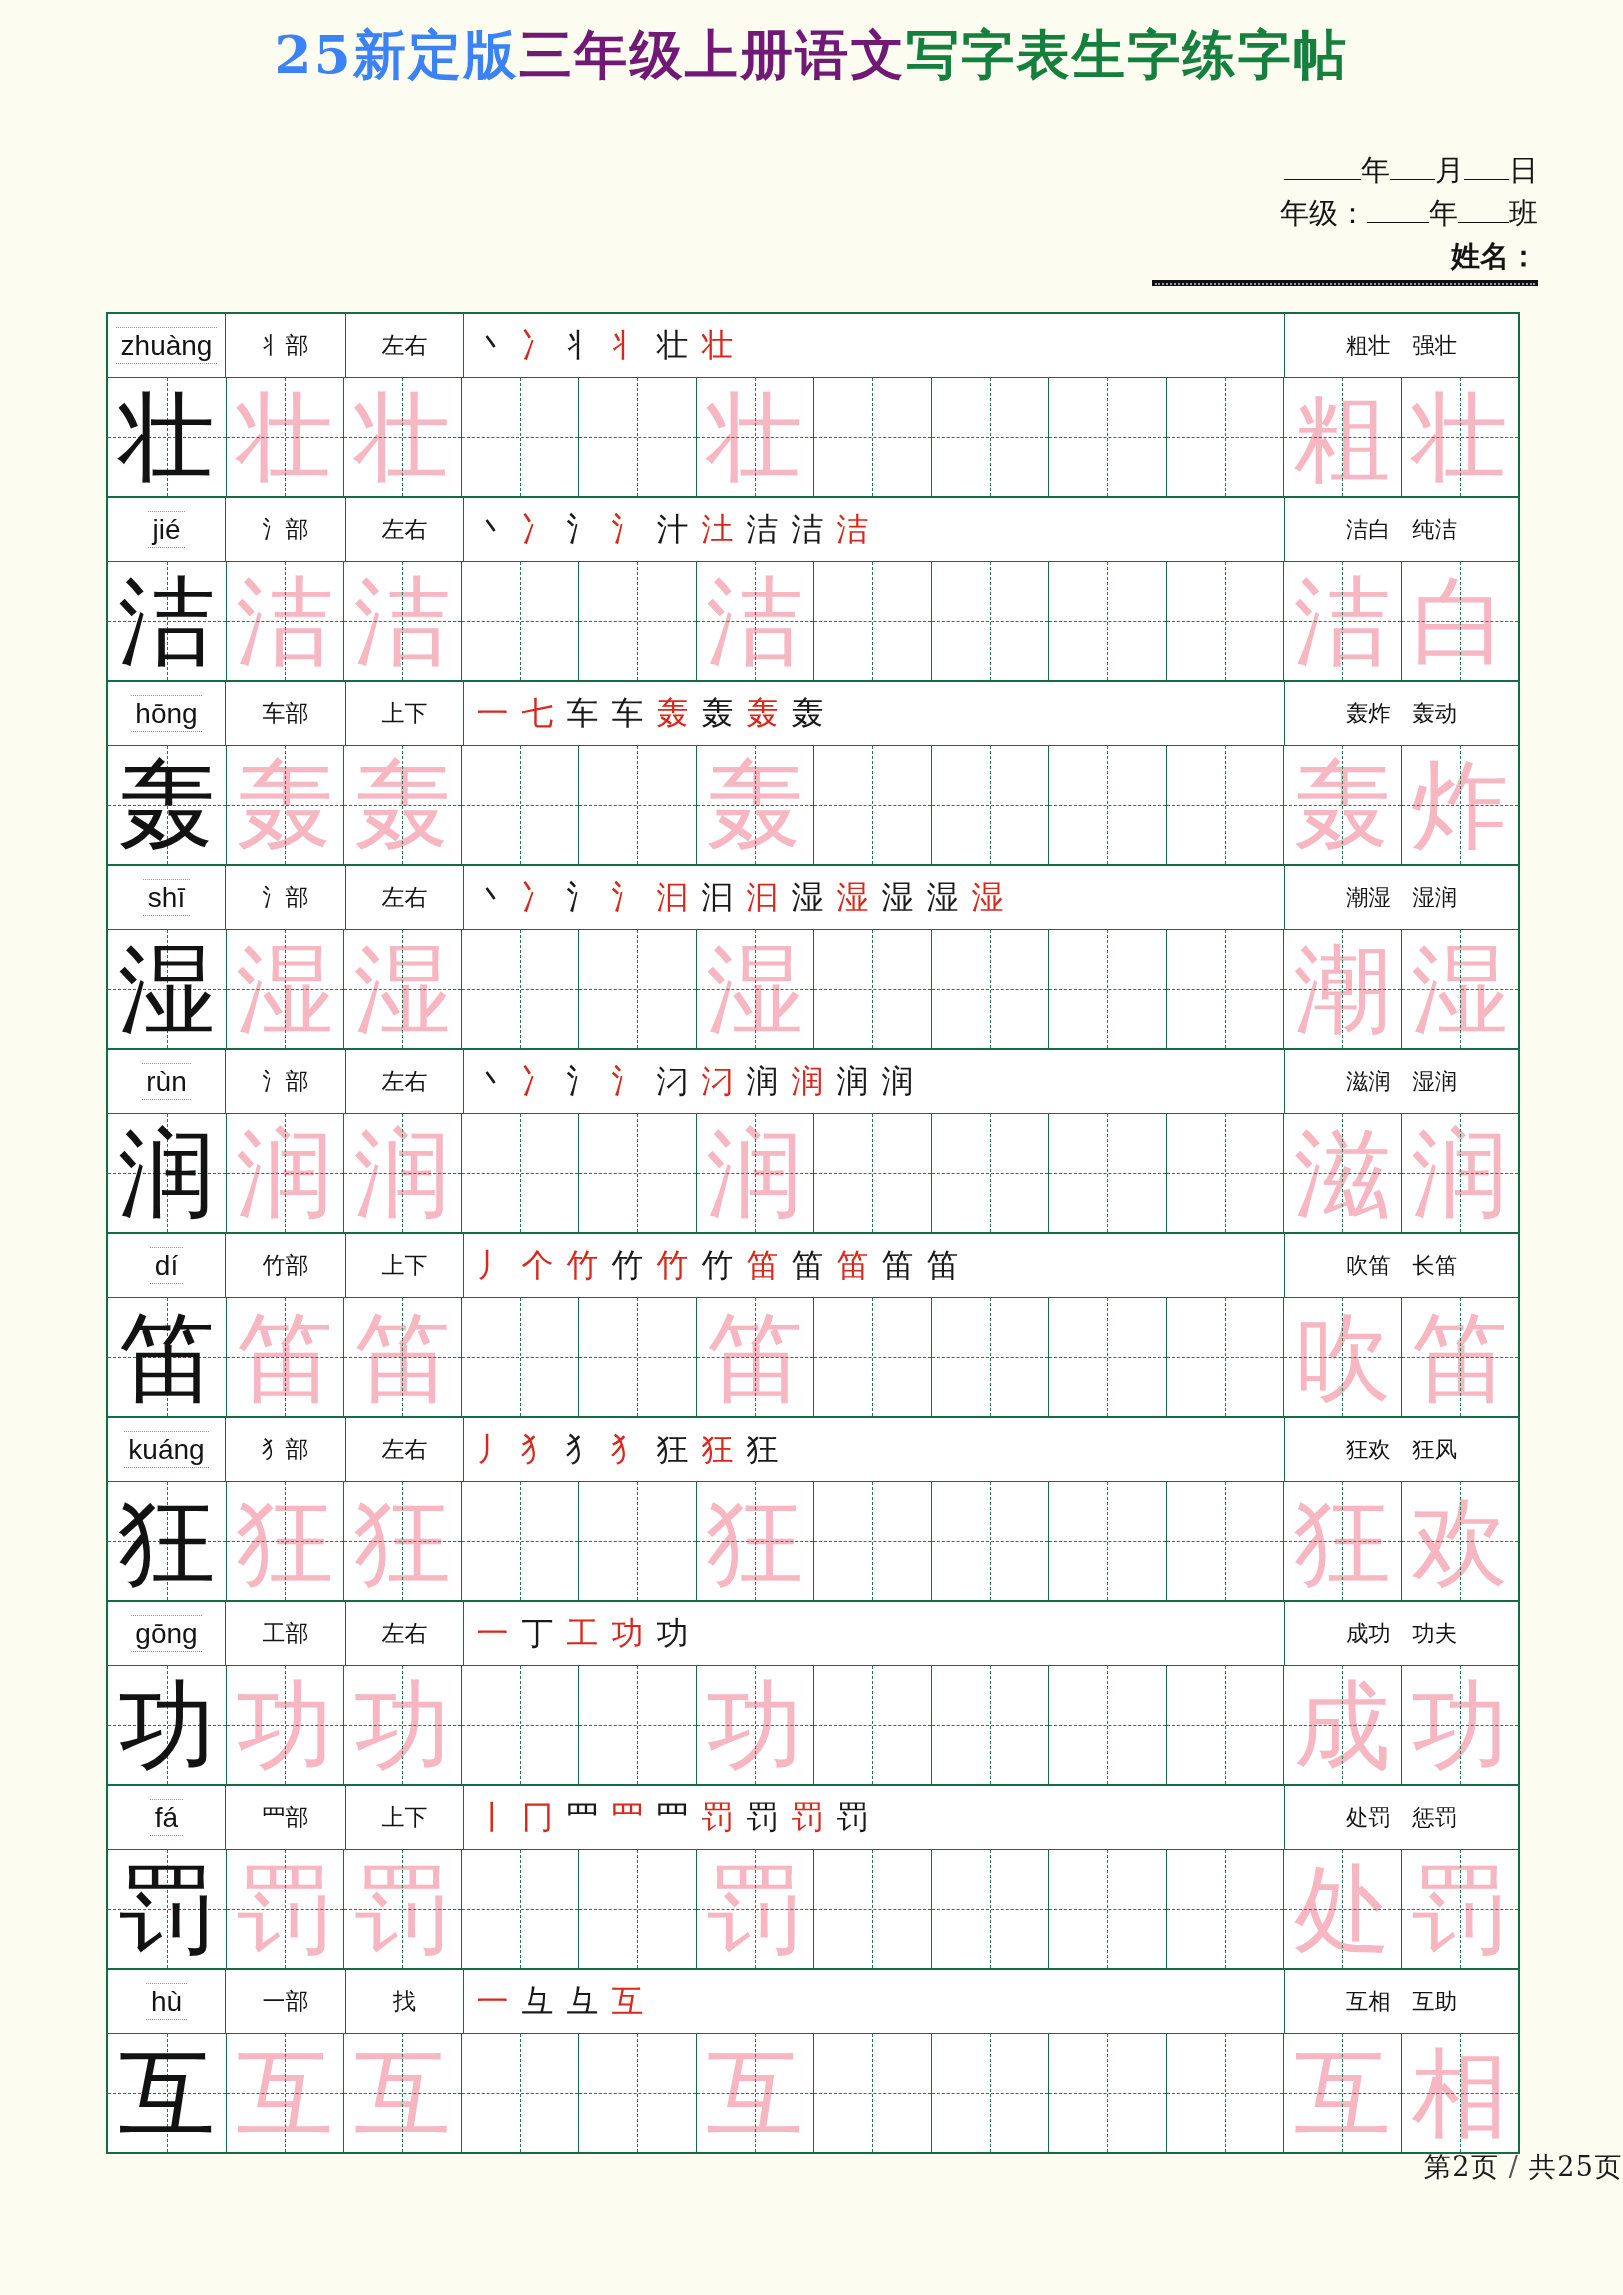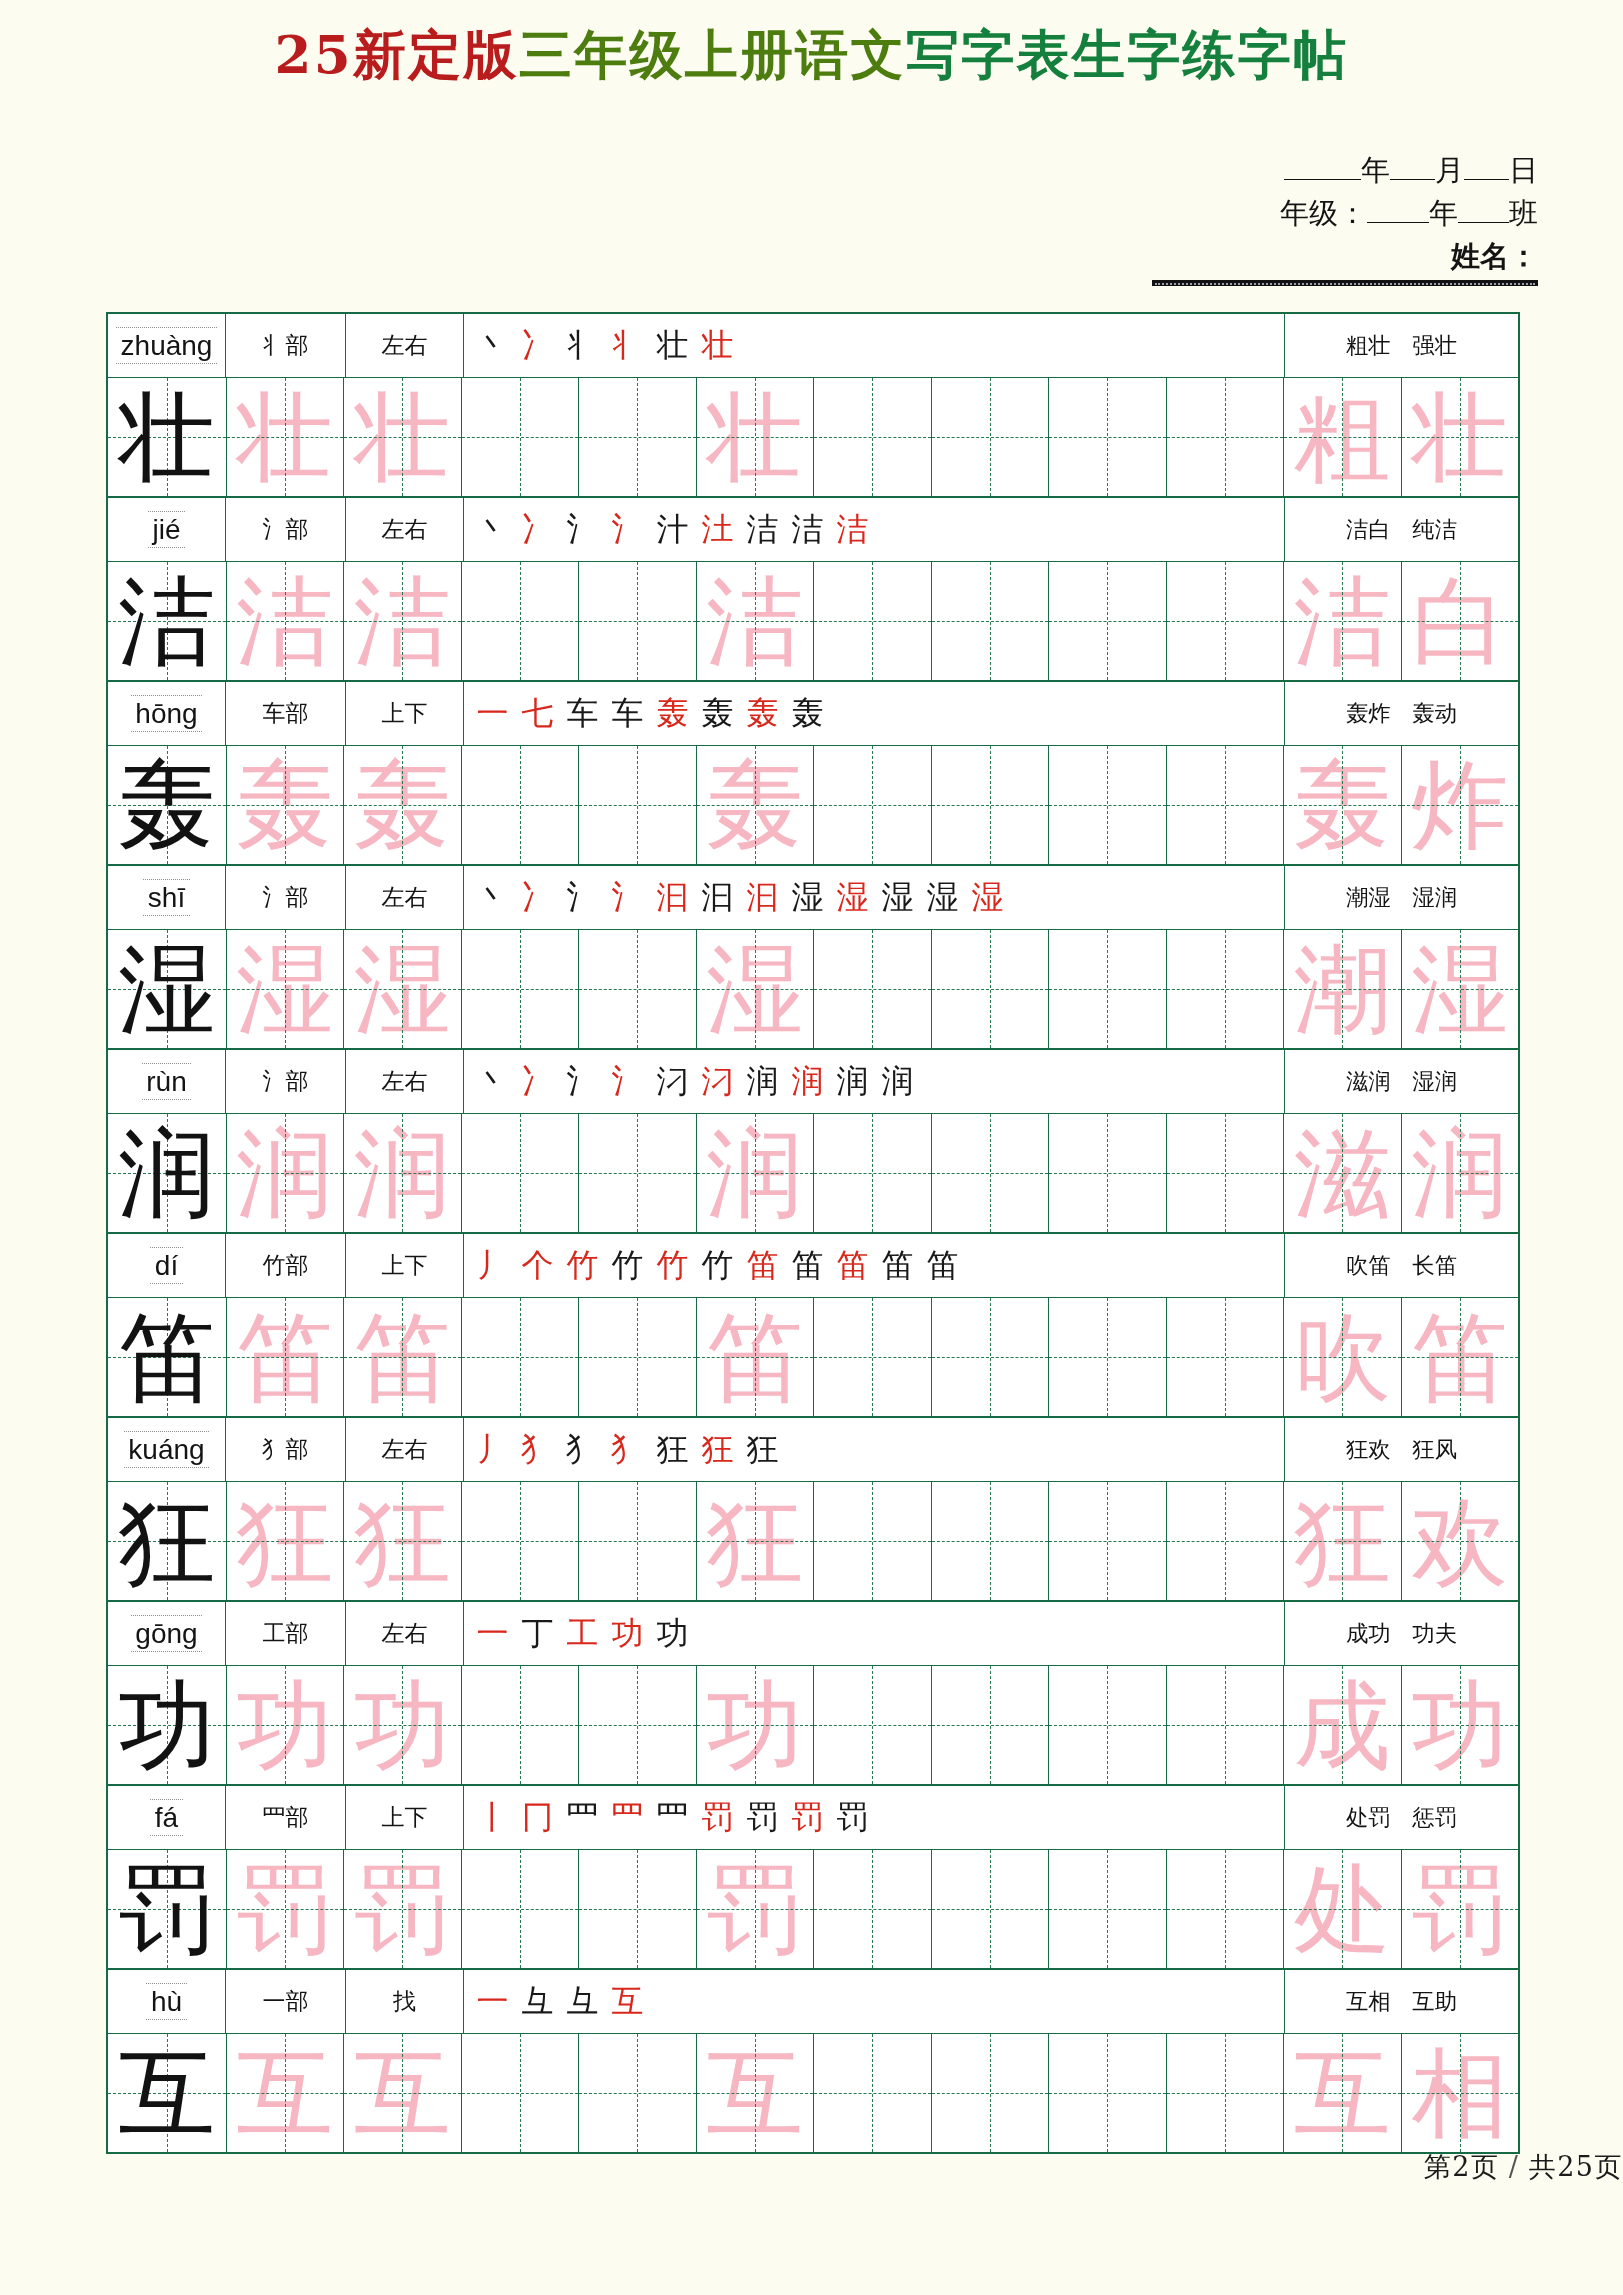--- a/index.html
+++ b/index.html
@@ -2,22 +2,22 @@
 <html style="font-size:12.4px"><head>
 <meta charset="utf-8">
 <style>
   html,body{margin:0;padding:0;}
   body{width:1623px;height:2295px;background:#fdfcf1;font-family:"Liberation Sans",sans-serif;color:#141414;}
   .page{position:relative;width:1623px;height:2295px;overflow:hidden;}
 
   
   .title{position:absolute;top:20px;left:0;width:100%;text-align:center;
          font-family:"DejaVu Serif",serif;font-weight:bold;font-size:53px;letter-spacing:2.3px;white-space:nowrap;}
-  .t-blue{color:#b91c1c;}
-  .t-black{color:#4d7c0f;}
+  .t-blue{color:#3b82f6;}
+  .t-black{color:#701a75;}
   .t-red{color:#15803d;}
 
   
   .info-row{position:absolute;left:104px;top:151px;width:1434px;height:100px;
             display:flex;align-items:flex-end;font-family:"DejaVu Serif",serif;font-size:29px;flex-direction:column;}
   .info-text{padding-bottom:3.1px;white-space:nowrap;}
   .blank{display:inline-block;border-bottom:1.9px solid #111;vertical-align:baseline;}
   .b100{width:77px;} .b58{width:45px;} .b80{width:62px;} .b66{width:51px;}
   .gap1{margin-left:102px;} .gap2{font-weight:bold;}
   .name-grid{width:386px;height:97px;margin-left:7.7px;background:#fff;position:relative;

